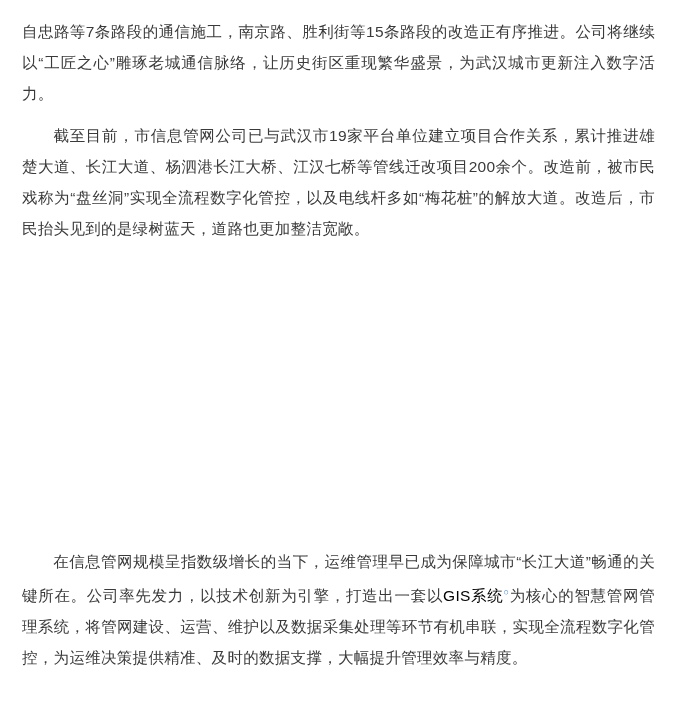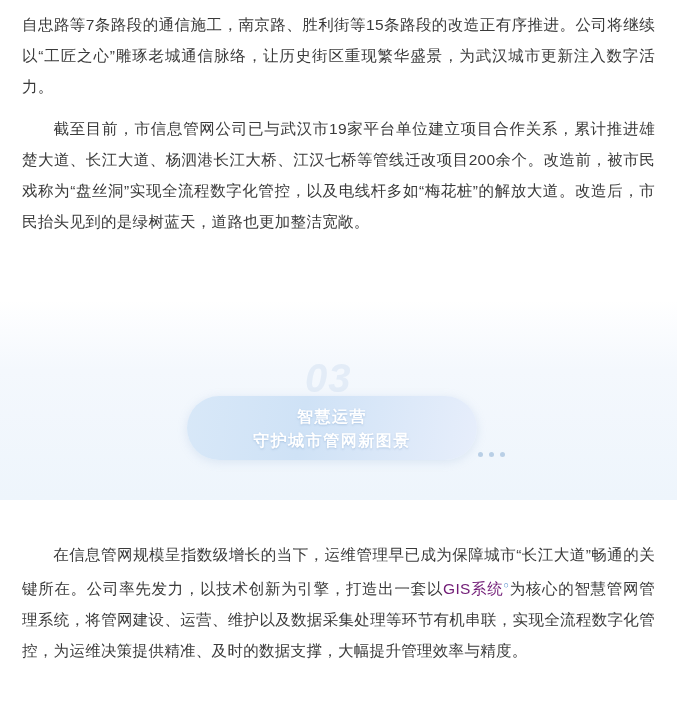--- a/index.html
+++ b/index.html
@@ -21,21 +21,21 @@
     background: #ffffff;
   }
   .para {
     font-size: 15.5px;
     line-height: 31px;
     color: #3a3a3a;
     letter-spacing: 0.3px;
     text-align: justify;
     text-justify: inter-ideograph;
     margin: 0;
-    padding: 9px 22px;
+    padding: 16px 22px;
   }
   .para .indent {
     display: inline-block;
     width: 2em;
   }
   .block-1 {
     position: absolute;
     top: 0;
     left: 0;
     right: 0;
@@ -113,54 +113,39 @@
     border-radius: 50%;
     background: #b9cfe6;
   }
   .block-3 {
     position: absolute;
     top: 530px;
     left: 0;
     right: 0;
   }
   .gis {
-    color: #701a75;
+    color: #000000;
   }
   .sup-circle {
     font-size: 9px;
     vertical-align: super;
     color: #4a86c8;
   }
 </style>
 </head>
 <body>
 
 <div class="page">
 
   <div class="block-1">
     <p class="para">自忠路等7条路段的通信施工，南京路、胜利街等15条路段的改造正有序推进。公司将继续以“工匠之心”雕琢老城通信脉络，让历史街区重现繁华盛景，为武汉城市更新注入数字活力。</p>
   </div>
 
   <div class="block-2">
     <p class="para"><span class="indent"></span><span>截至目前，市信息管网公司已与武汉市19家平台单位建立项目合作关系，累计推进雄楚大道、长江大道、杨泗港长江大桥、江汉七桥等管线迁改项目200余个。改造前，被市民戏称为“盘丝洞”实现全流程数字化管控，以及电线杆多如“梅花桩”的解放大道。改造后，市民抬头见到的是绿树蓝天，道路也更加整洁宽敞。</span></p>
   </div>
 
-  <div class="section-banner">
-    <div class="banner-inner">
-      <div class="section-num">03</div>
-      <div class="pill"></div>
-      <div class="pill-text">
-        <div class="pill-line">智慧运营</div>
-        <div class="pill-line">守护城市管网新图景</div>
-      </div>
-      <div class="dots">
-        <span class="dot"></span>
-        <span class="dot"></span>
-        <span class="dot"></span>
-      </div>
-    </div>
-  </div>
 
   <div class="block-3">
     <p class="para"><span class="indent"></span><span>在信息管网规模呈指数级增长的当下，运维管理早已成为保障城市“长江大道”畅通的关键所在。公司率先发力，以技术创新为引擎，打造出一套以</span><span class="gis">GIS系统</span><span class="sup-circle">○</span><span>为核心的智慧管网管理系统，将管网建设、运营、维护以及数据采集处理等环节有机串联，实现全流程数字化管控，为运维决策提供精准、及时的数据支撑，大幅提升管理效率与精度。</span></p>
   </div>
 
 </div>
 
 </body></html>

